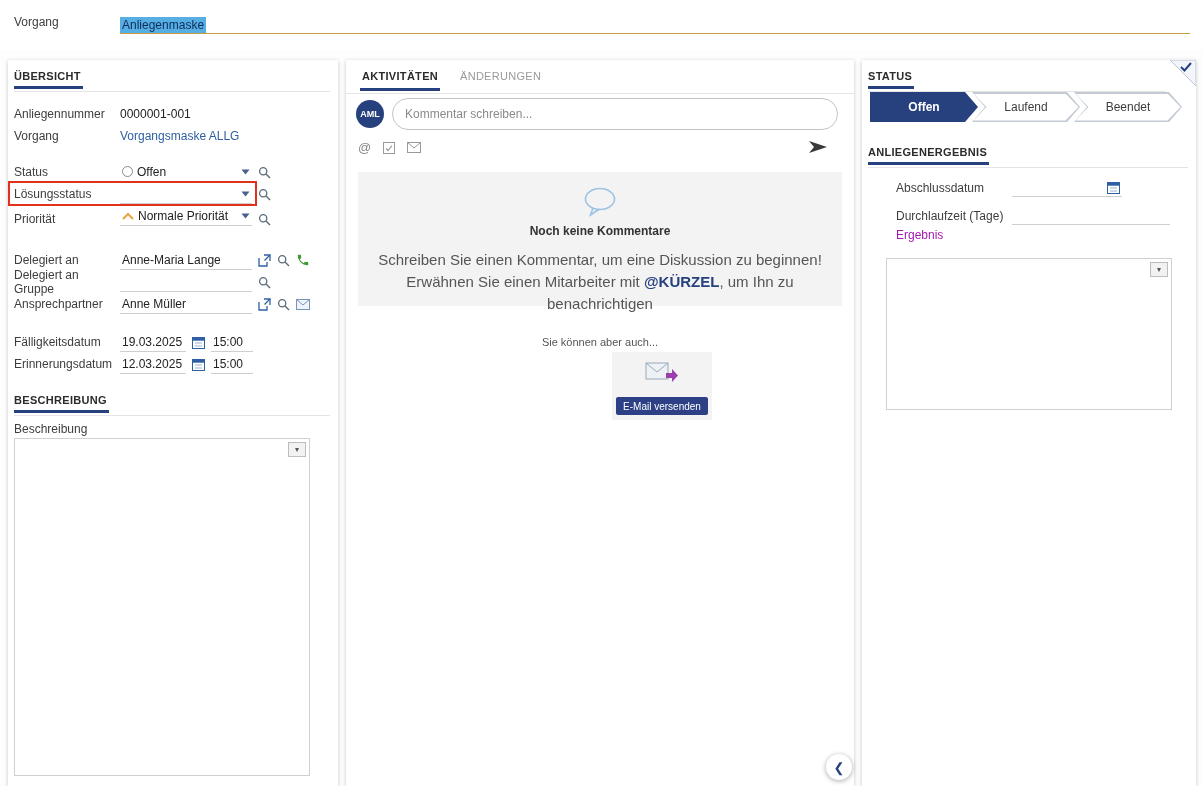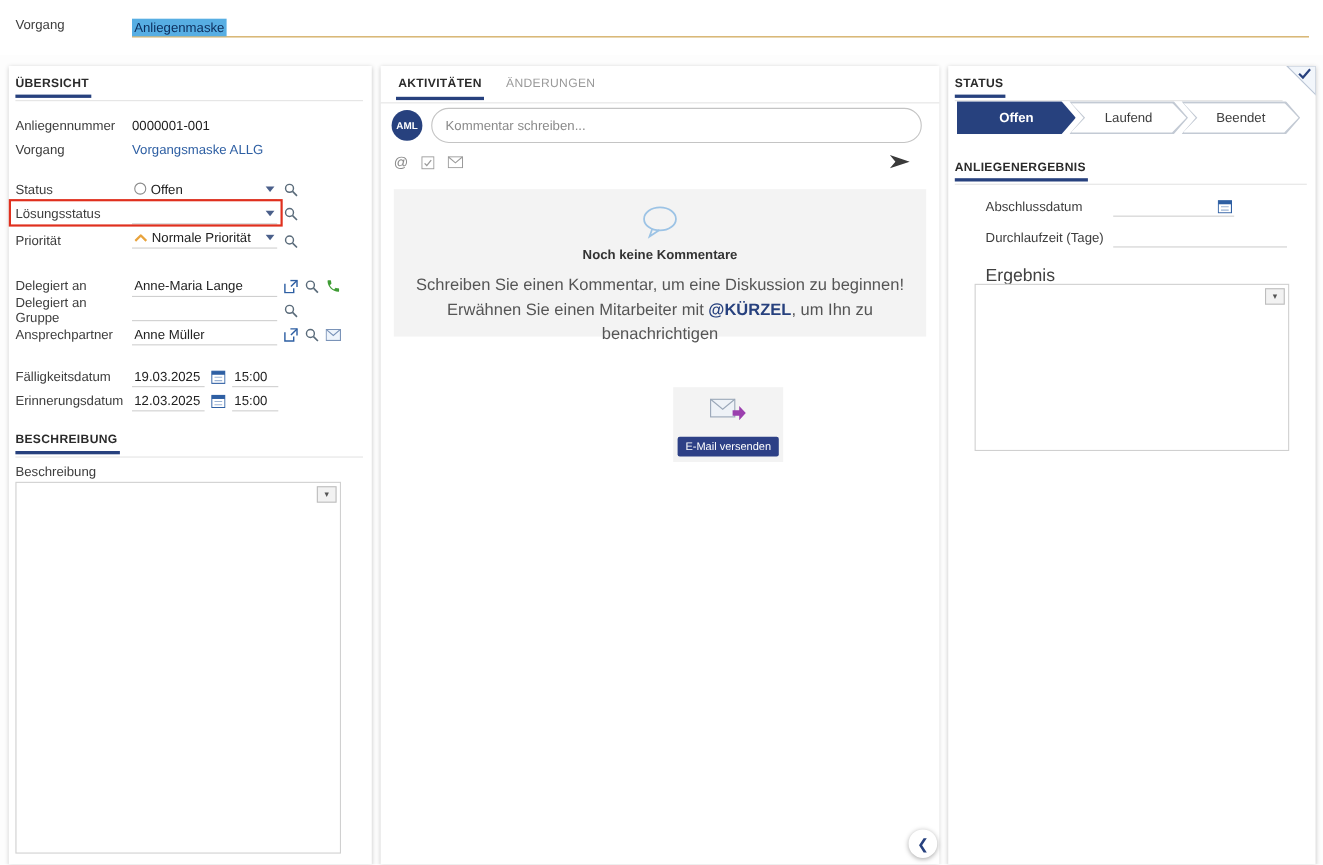--- a/index.html
+++ b/index.html
@@ -335,20 +335,21 @@
           <ellipse cx="18" cy="13" rx="14.5" ry="10.5" fill="none" stroke="#9cc3e5" stroke-width="1.6"></ellipse>
           <path d="M11 22 L8.5 29 L17.5 23" fill="none" stroke="#9cc3e5" stroke-width="1.6"></path>
         </svg>
     </span>
     <span class="empty-title">Noch keine Kommentare</span>
     <div class="empty-desc">
       <span>Schreiben Sie einen Kommentar, um eine Diskussion zu beginnen! Erwähnen Sie einen Mitarbeiter mit </span><span class="mention">@KÜRZEL</span><span>, um Ihn zu benachrichtigen</span>
     </div>
   </div>
 
+  <div class="also-text">Sie können aber auch...</div>
 
 
   <div class="action-card" style="left:266px;">
     <span class="a-icon">
       <svg width="34" height="28" viewBox="0 0 34 28">
           <rect x="1" y="5" width="22" height="16" fill="#eef2f7" stroke="#9aa7b8"></rect>
           <path d="M1 5 L12 14 L23 5" fill="none" stroke="#9aa7b8"></path>
           <path d="M21 15 h6 v-4 l6 6.5 -6 6.5 v-4 h-6 z" fill="#9b3fae"></path>
         </svg>
     </span>
@@ -405,17 +406,17 @@
           </svg>
       </span>
     </div>
   </div>
 
   <div class="rrow" style="left:34px; top:146px;">
     <span class="rlabel">Durchlaufzeit (Tage)</span>
     <div class="rfield" style="width:158px;"></div>
   </div>
 
-  <div style="position:absolute; left:34px; top:182px; font-size:16px; color:#404040;">Ergebnis</div>
+  <div style="position:absolute; left:34px; top:168px; font-size:12px; color:#a21caf;">Ergebnis</div>
   <div class="big-box" style="left:24px; top:198px; width:286px; height:152px;">
     <span class="combo-btn">▾</span>
   </div>
 </div>
 
 </body></html>

